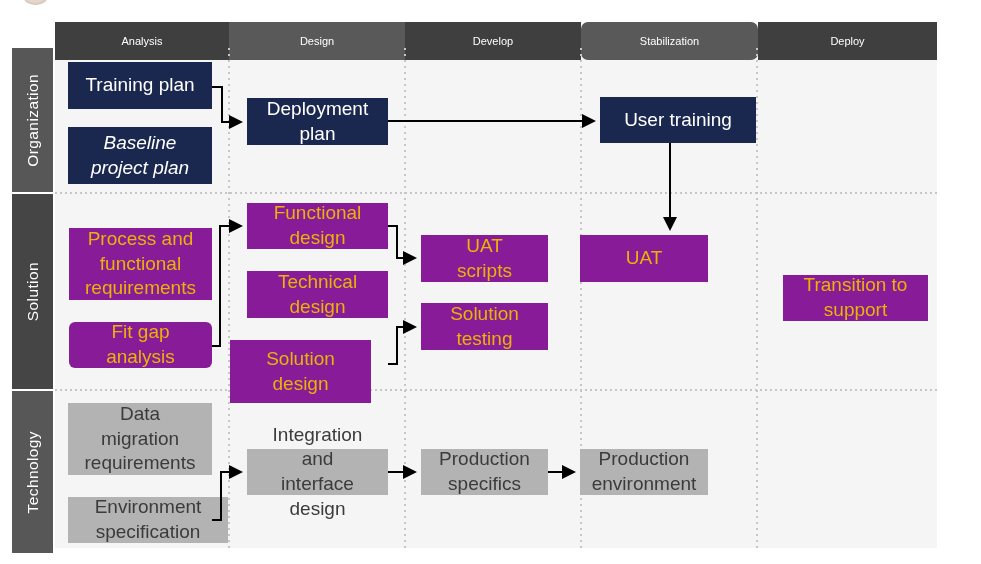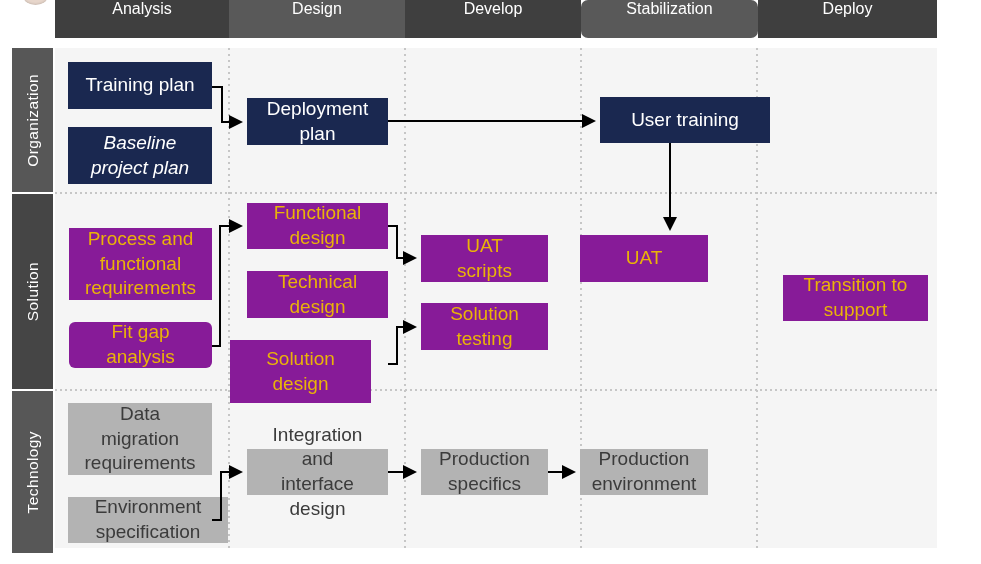--- a/index.html
+++ b/index.html
@@ -20,23 +20,23 @@
     box-shadow: inset 0 -1px 2px rgba(0,0,0,0.12);
   }
   .grid-bg {
     position: absolute;
     left: 55px; top: 48px;
     width: 882px; height: 500px;
     background: #f5f5f5;
   }
   .phase {
     position: absolute;
-    top: 0; height: 38px;
-    display: flex; justify-content: center;
-    color: #ffffff; font-size: 16px;
+    top: 22px; height: 38px;
+    display: flex; align-items: center; justify-content: center;
+    color: #ffffff; font-size: 11px;
   }
   .phase.dark  { background: #3f3f3f; }
   .phase.light { background: #595959; }
   .lane {
     position: absolute;
     left: 12px; width: 41px;
     display: flex; align-items: center; justify-content: center;
   }
   .lane span {
     writing-mode: vertical-rl;
@@ -119,21 +119,21 @@
 
   <div class="node org" style="left:68px;  top:62px;  width:144px; height:47px;">
       <span>Training plan</span>
     </div>
   <div class="node org" style="left:68px;  top:127px; width:144px; height:57px;font-style:italic;">
       <span>Baseline project plan</span>
     </div>
   <div class="node org" style="left:247px; top:98px;  width:141px; height:47px;">
       <span>Deployment plan</span>
     </div>
-  <div class="node org" style="left:600px; top:97px;  width:170px; height:46px;">
+  <div class="node org" style="left:600px; top:97px;  width:156px; height:46px;">
       <span>User training</span>
     </div>
 
   <div class="node sol" style="left:69px;  top:228px; width:143px; height:72px;">
       <span>Process and functional requirements</span>
     </div>
   <div class="node sol" style="left:69px;  top:322px; width:143px; height:46px;border-radius:6px;">
       <span>Fit gap analysis</span>
     </div>
   <div class="node sol" style="left:247px; top:203px; width:141px; height:46px;">

